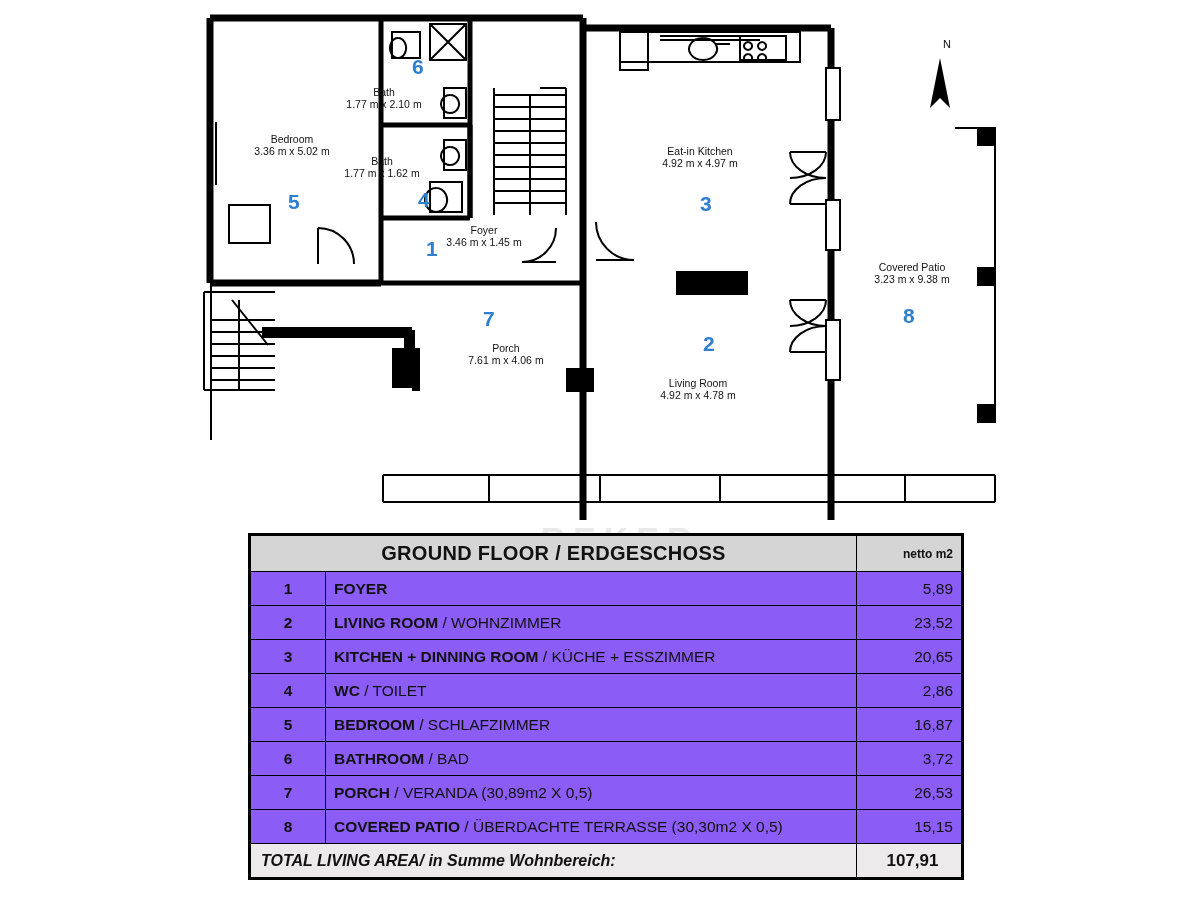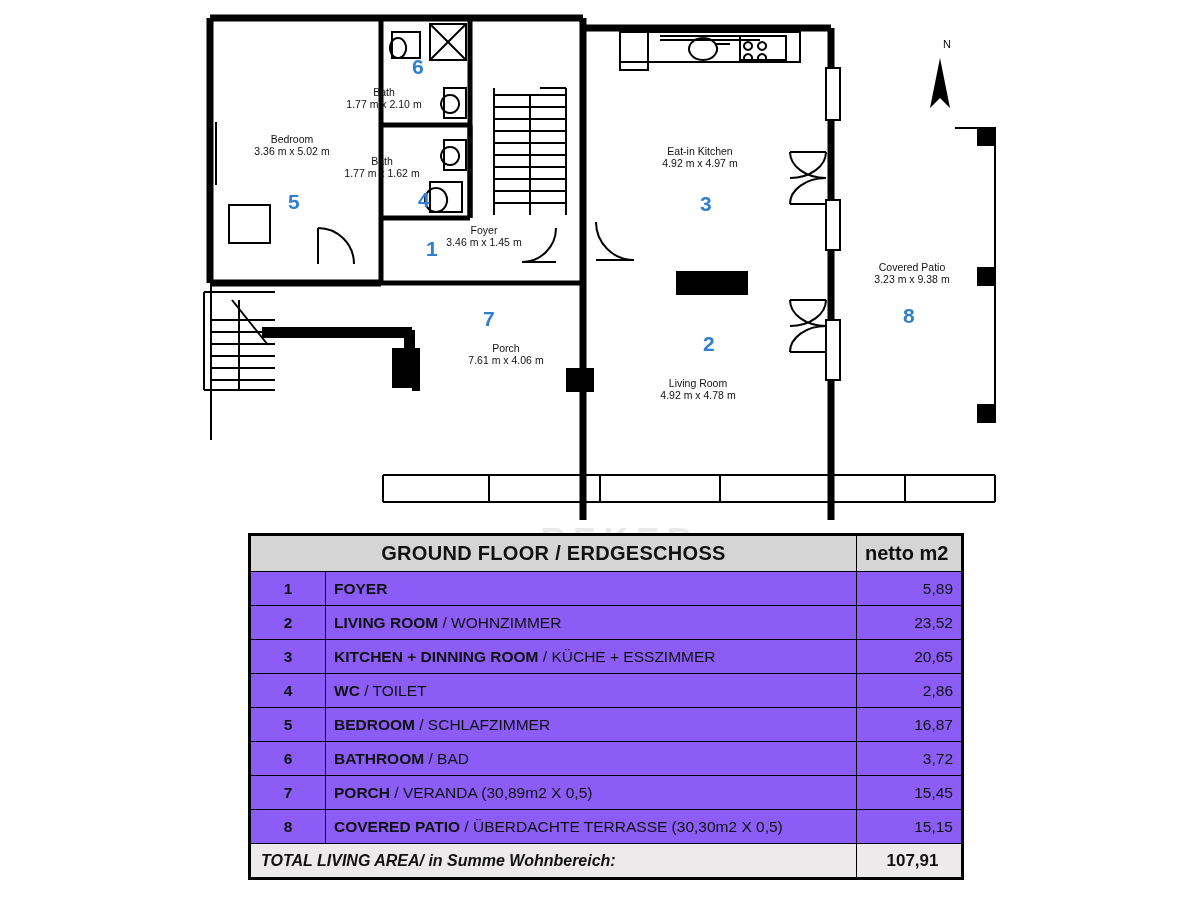--- a/index.html
+++ b/index.html
@@ -22,21 +22,21 @@
     border:2px solid #000;border-collapse:collapse;background:#8b5cf6;
   }
   .legend table{border-collapse:collapse;width:100%;}
   .legend td{
     border:1px solid #000;
     font-size:15.5px;color:#111;
     padding:6px 8px;height:21px;
   }
   .lg-head td{background:#d5d5d5;font-weight:bold;}
   .lg-head .title{text-align:center;font-size:20px;letter-spacing:.3px;}
-  .lg-head .netto{text-align:left;font-size:20px;width:88px;}
+  .lg-head .netto{text-align:right;font-size:12px;width:88px;}
   .num{width:58px;text-align:center;font-weight:bold;font-size:15px;}
   .name{padding-left:46px;}
   .name b{font-weight:bold;}
   .area{width:88px;text-align:right;font-size:15.5px;}
   .total td{background:#eceaea;font-style:italic;font-weight:bold;padding-left:15px;}
   .total .tname{padding-left:10px;font-size:16px;font-style:italic;}
   .total .tarea{font-style:normal;font-weight:bold;font-size:17px;text-align:center;}
 
   
   .lbl{position:absolute;font-size:10.5px;color:#111;text-align:center;line-height:12px;font-weight:normal;}
@@ -235,21 +235,21 @@
       <td class="area">16,87</td>
     </tr>
     <tr>
       <td class="num">6</td>
       <td class="name"><b>BATHROOM</b><span> / BAD</span></td>
       <td class="area">3,72</td>
     </tr>
     <tr>
       <td class="num">7</td>
       <td class="name"><b>PORCH</b><span> / VERANDA (30,89m2 X 0,5)</span></td>
-      <td class="area">15,45</td>
+      <td class="area">26,53</td>
     </tr>
     <tr>
       <td class="num">8</td>
       <td class="name"><b>COVERED PATIO</b><span> / ÜBERDACHTE TERRASSE (30,30m2 X 0,5)</span></td>
       <td class="area">15,15</td>
     </tr>
     <tr class="total">
       <td class="tname" colspan="2">TOTAL LIVING AREA/ in Summe Wohnbereich:</td>
       <td class="tarea">107,91</td>
     </tr>

